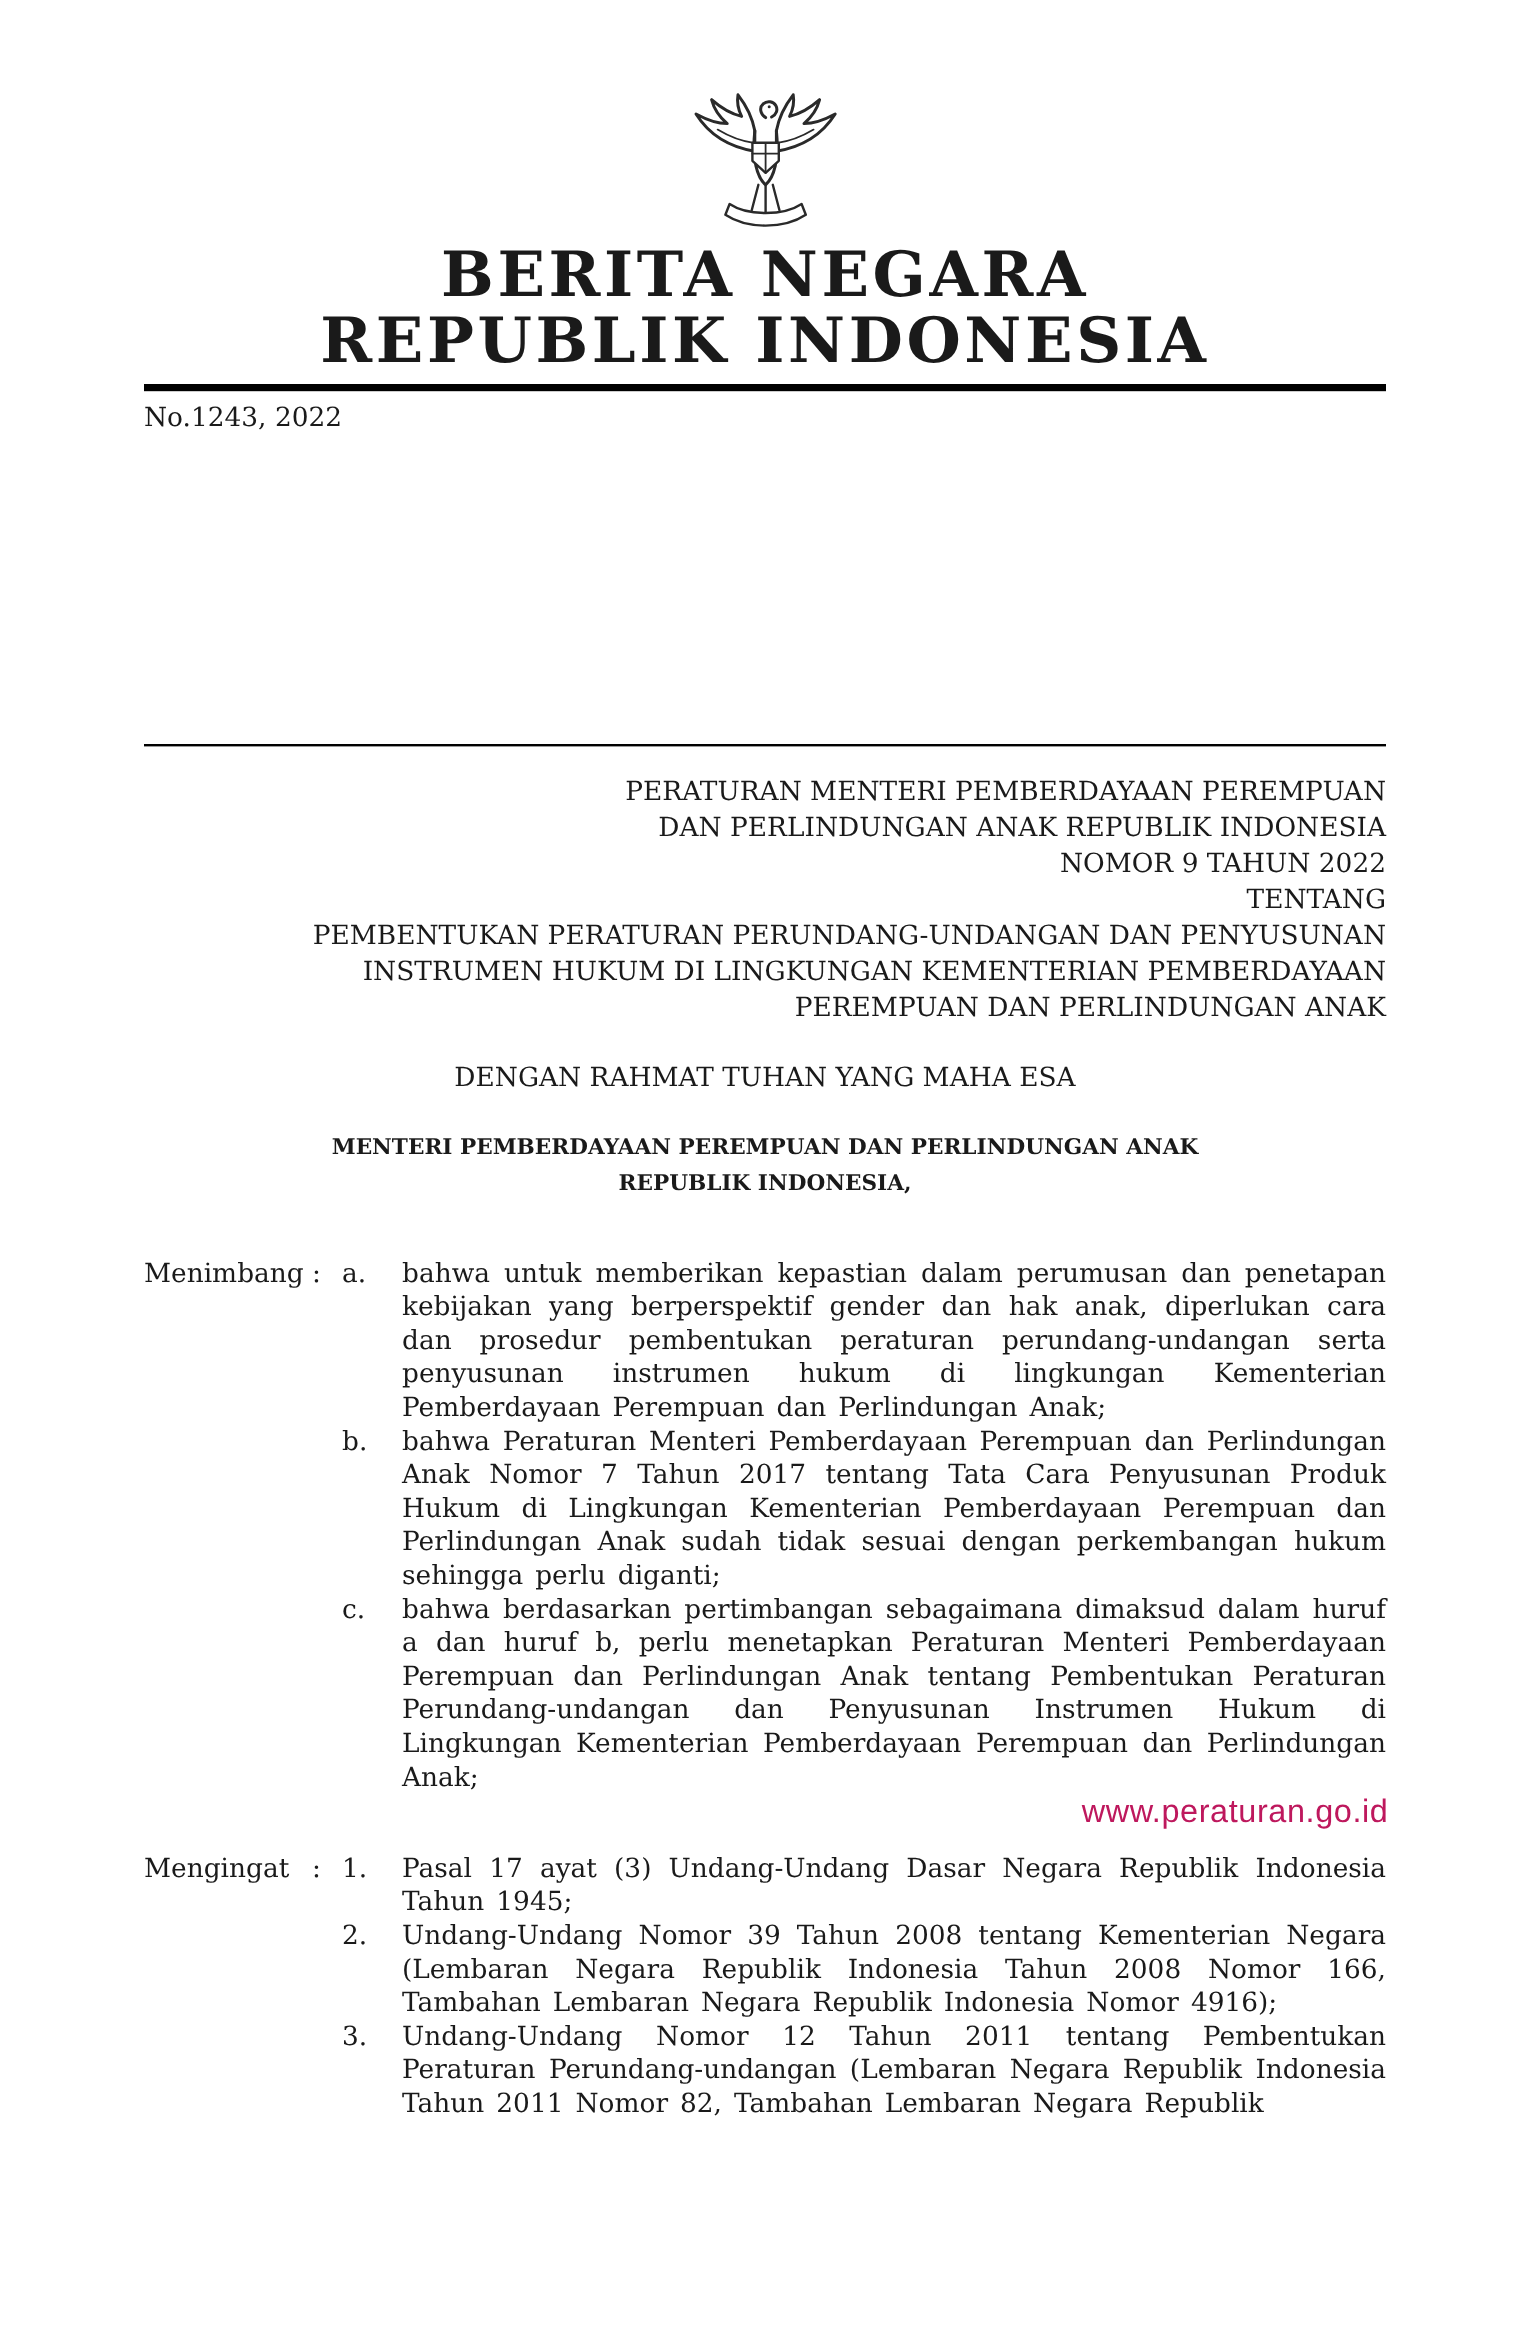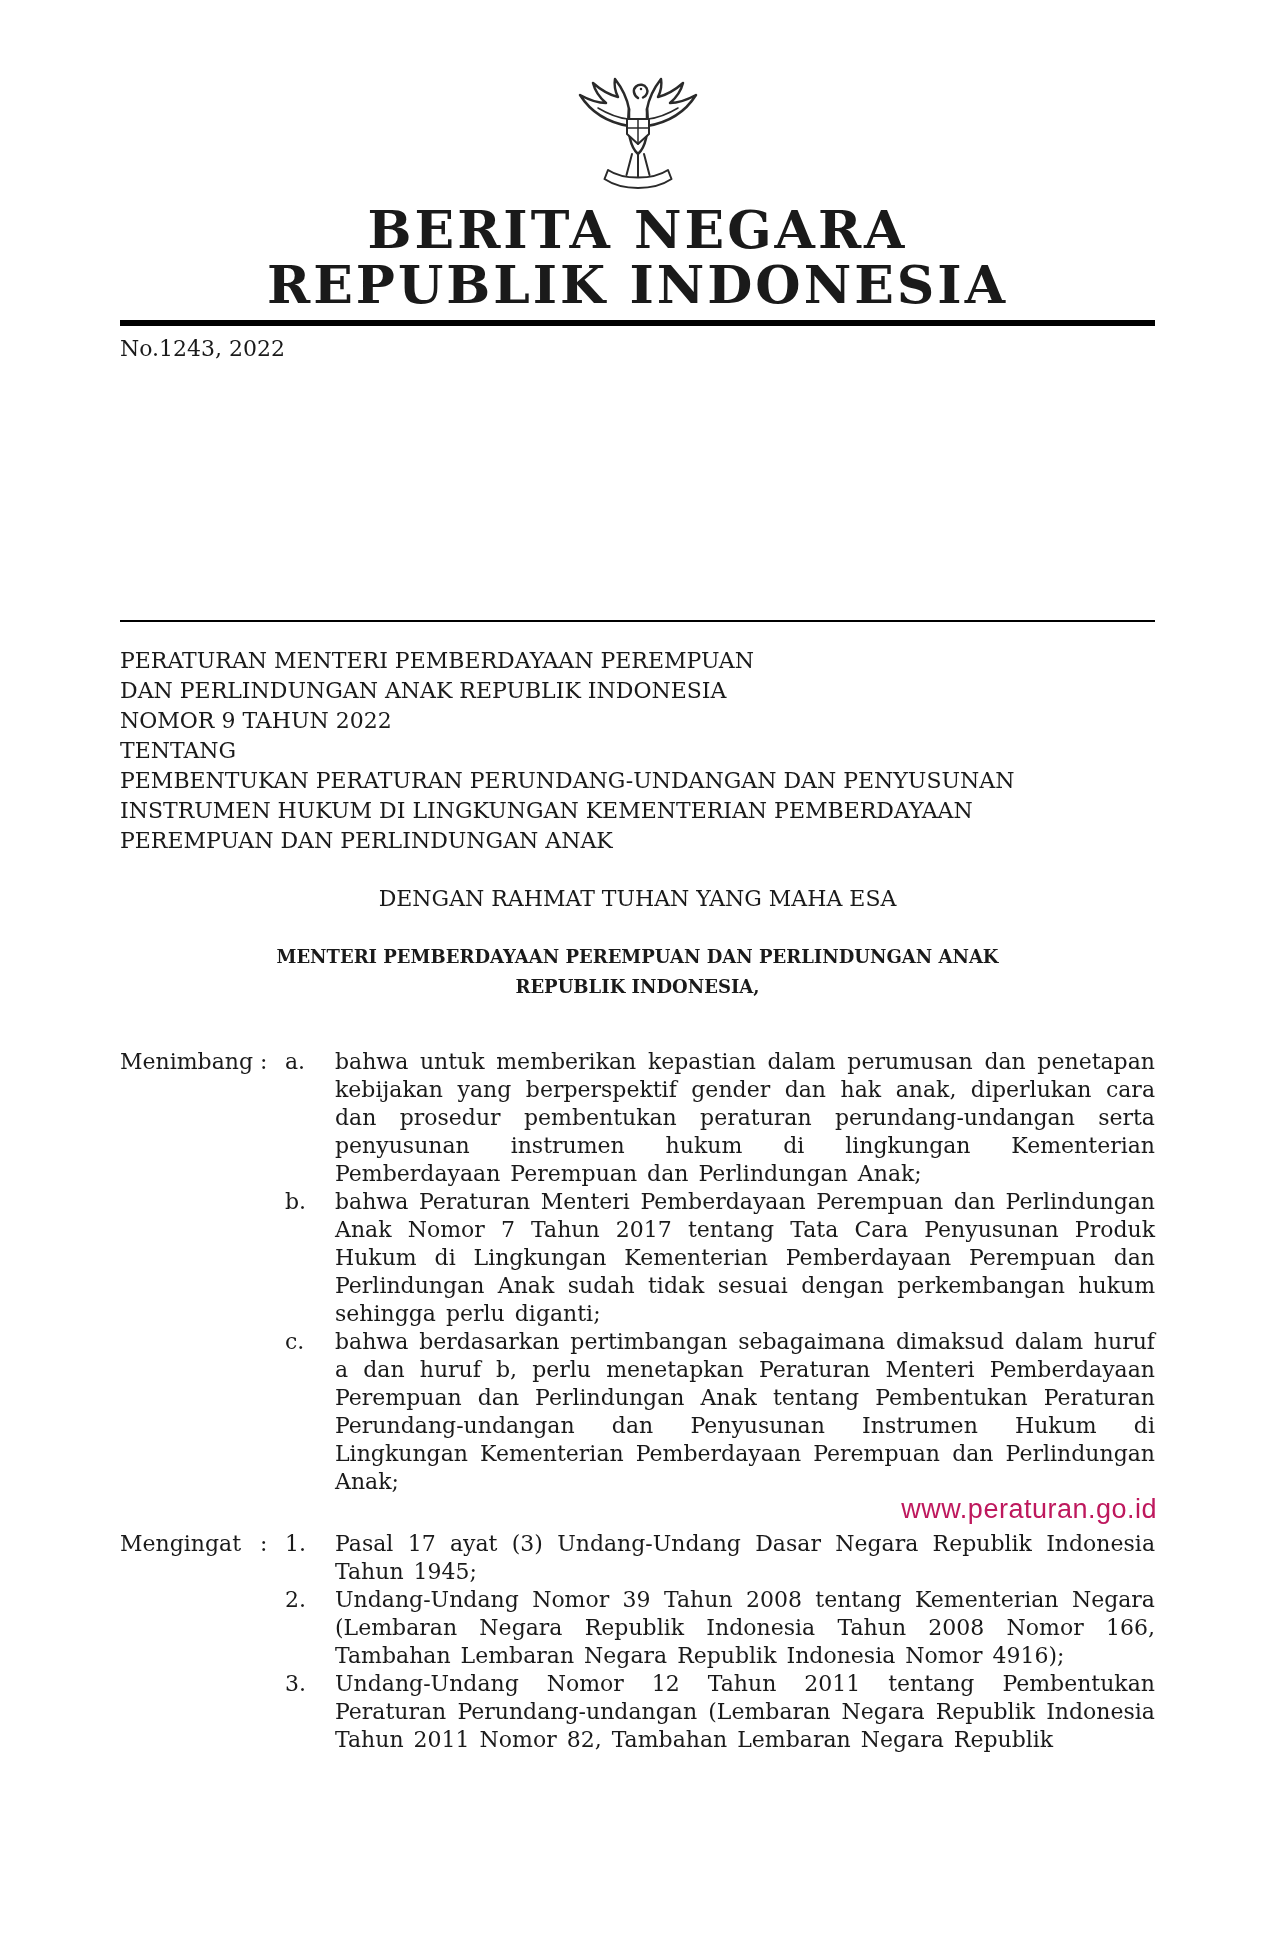--- a/index.html
+++ b/index.html
@@ -22,28 +22,28 @@
     font-size:52px; line-height:55px; letter-spacing:3px;
   }
   .rule-thick { border-top:6px solid #000; margin-top:8px; }
   .issue-row { display:flex; padding:8px 0 6px 0; font-size:22px; line-height:29px;flex-direction:column; }
   .issue-no { flex:0 0 280px; }
   .subject { flex:0 0 505px; }
   .subject .line1 { text-align:justify; text-align-last:justify; }
   .rule-thin { border-top:2px solid #000; }
 
   
-  .title-block { margin-top:24px; text-align:left; font-size:22px; line-height:30px; }
+  .title-block { margin-top:24px; text-align:right; font-size:22px; line-height:30px; }
   .invocation { margin-top:28px; text-align:center; font-size:22px; line-height:30px; }
   .authority { margin-top:28px; text-align:center; font-size:18px; line-height:30px;font-weight:bold; }
 
   
   .clause { display:flex; font-size:22px; line-height:28px; }
   .clause.first { margin-top:46px; }
-  .clause.next  { margin-top:34px; }
+  .clause.next  { margin-top:48px; }
   .clause-label { flex:0 0 140px; }
   .clause-sep   { flex:0 0 25px; }
   .clause-items { flex:1 1 auto; }
   .clause-row   { display:flex; }
   .clause-marker{ flex:0 0 50px; }
   .clause-text  { flex:1 1 auto; text-align:justify; word-spacing:3px; }
 
   
   .footer-watermark {
     position:absolute; top:1494px; right:118px;

